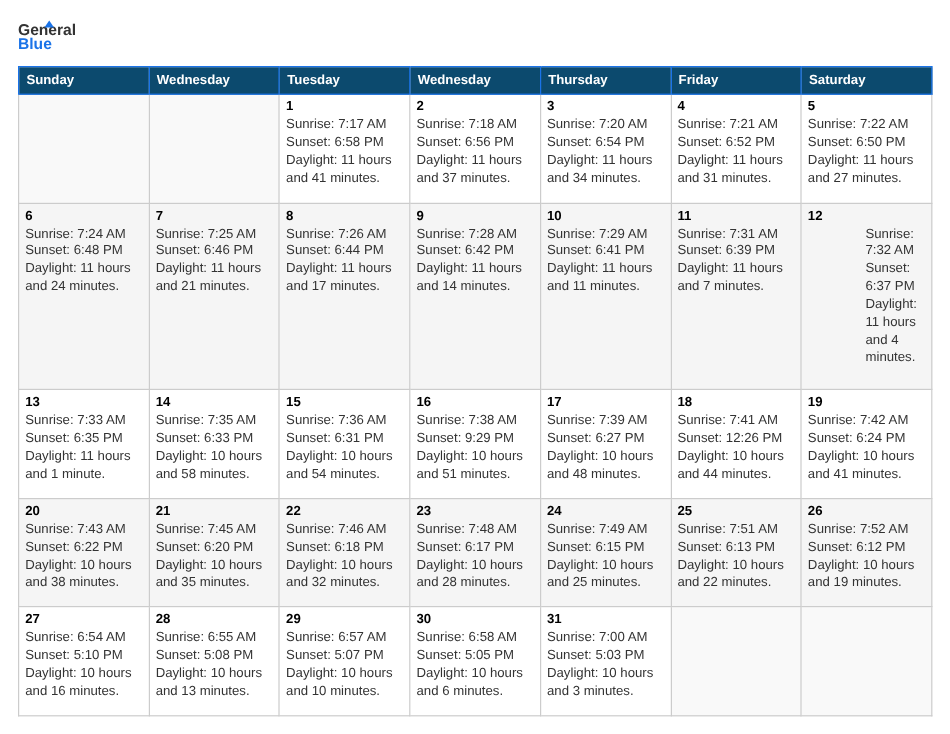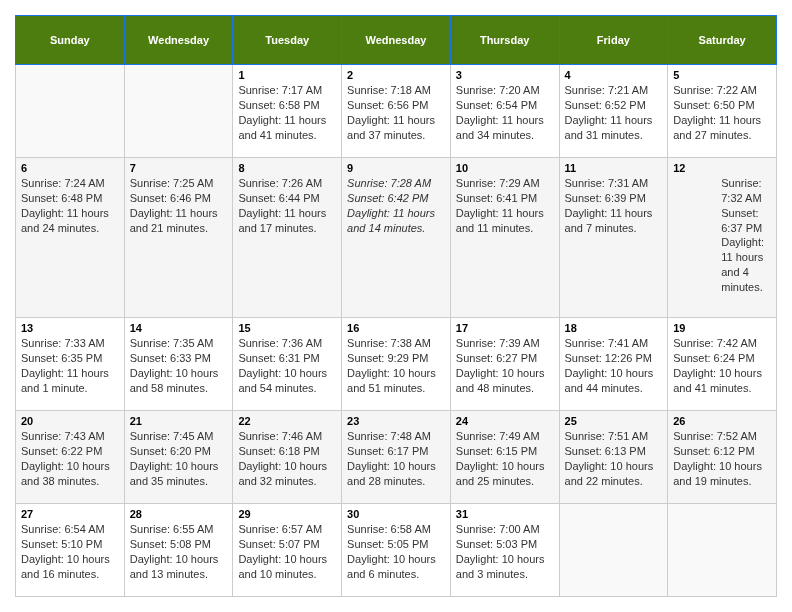--- a/index.html
+++ b/index.html
@@ -44,24 +44,24 @@
       font-size: 15px;
       color: #555;
     }
     .calendar {
       flex: 1;
       border-collapse: collapse;
       width: 100%;
       font-size: 10px;
     }
     .calendar th {
-      background: #4d7c0f;
+      background: #0c4a6e;
       color: #fff;
-      text-align: center;
-      padding: 18px 6px;
+      text-align: left;
+      padding: 5px 6px;
       font-size: 11px;
       font-weight: bold;
       border: 1px solid #1a73e8;
     }
     .calendar td {
       border: 1px solid #ccc;
       vertical-align: top;
       padding: 4px 5px;
       width: calc(100% / 7);
       background: #fff;
@@ -81,20 +81,33 @@
     .day-info {
       font-size: 11px;
       color: #333;
       line-height: 1.35;
     }
   </style>
 </head>
 <body>
 
 <div class="page">
+  <div class="header">
+    <div class="logo">
+      <svg class="logo-icon" viewBox="0 0 60 30" style="width: 60px; height: 30px;">
+        <text x="0" y="14" font-size="13" font-weight="bold" fill="#333">General</text>
+        <text x="0" y="26" font-size="13" font-weight="bold" fill="#1a73e8">Blue</text>
+        <polygon points="22,8 30,8 26,2" fill="#1a73e8"></polygon>
+      </svg>
+    </div>
+    <div class="title-block">
+      <div class="month-title"></div>
+      <div class="location-title"></div>
+    </div>
+  </div>
 
   <table class="calendar">
     <thead>
       <tr id="weekday-header">
           <th>Sunday</th>
           <th>Wednesday</th>
           <th>Tuesday</th>
           <th>Wednesday</th>
           <th>Thursday</th>
           <th>Friday</th>
@@ -150,21 +163,21 @@
 Daylight: 11 hours and 21 minutes.</div>
           </td>
           <td>
             <span class="day-num">8</span>
             <div class="day-info" style="white-space: pre-line;">Sunrise: 7:26 AM
 Sunset: 6:44 PM
 Daylight: 11 hours and 17 minutes.</div>
           </td>
           <td>
             <span class="day-num">9</span>
-            <div class="day-info" style="white-space: pre-line; font-style: italic;">Sunrise: 7:28 AM
+            <div class="day-info" style="white-space: pre-line;">Sunrise: 7:28 AM
 Sunset: 6:42 PM
 Daylight: 11 hours and 14 minutes.</div>
           </td>
           <td>
             <span class="day-num">10</span>
             <div class="day-info" style="white-space: pre-line;">Sunrise: 7:29 AM
 Sunset: 6:41 PM
 Daylight: 11 hours and 11 minutes.</div>
           </td>
           <td>

